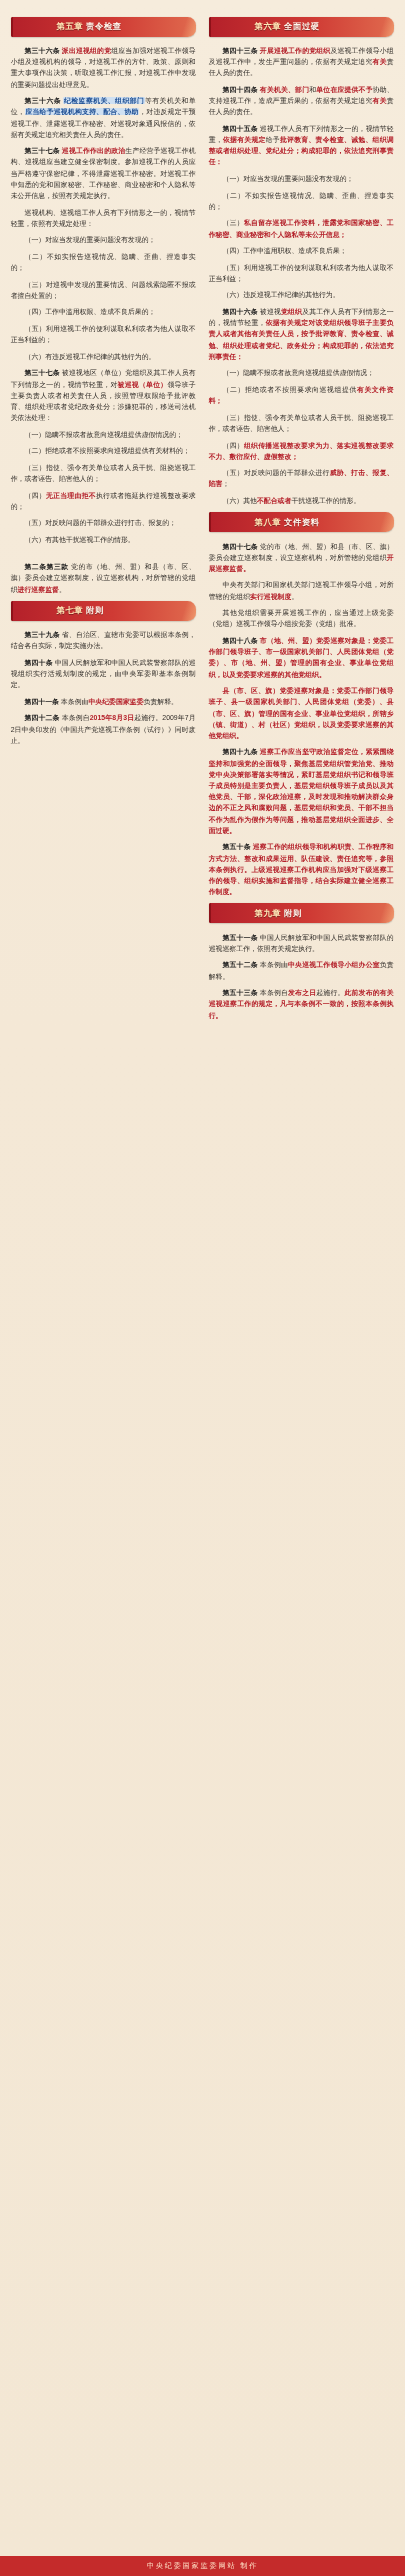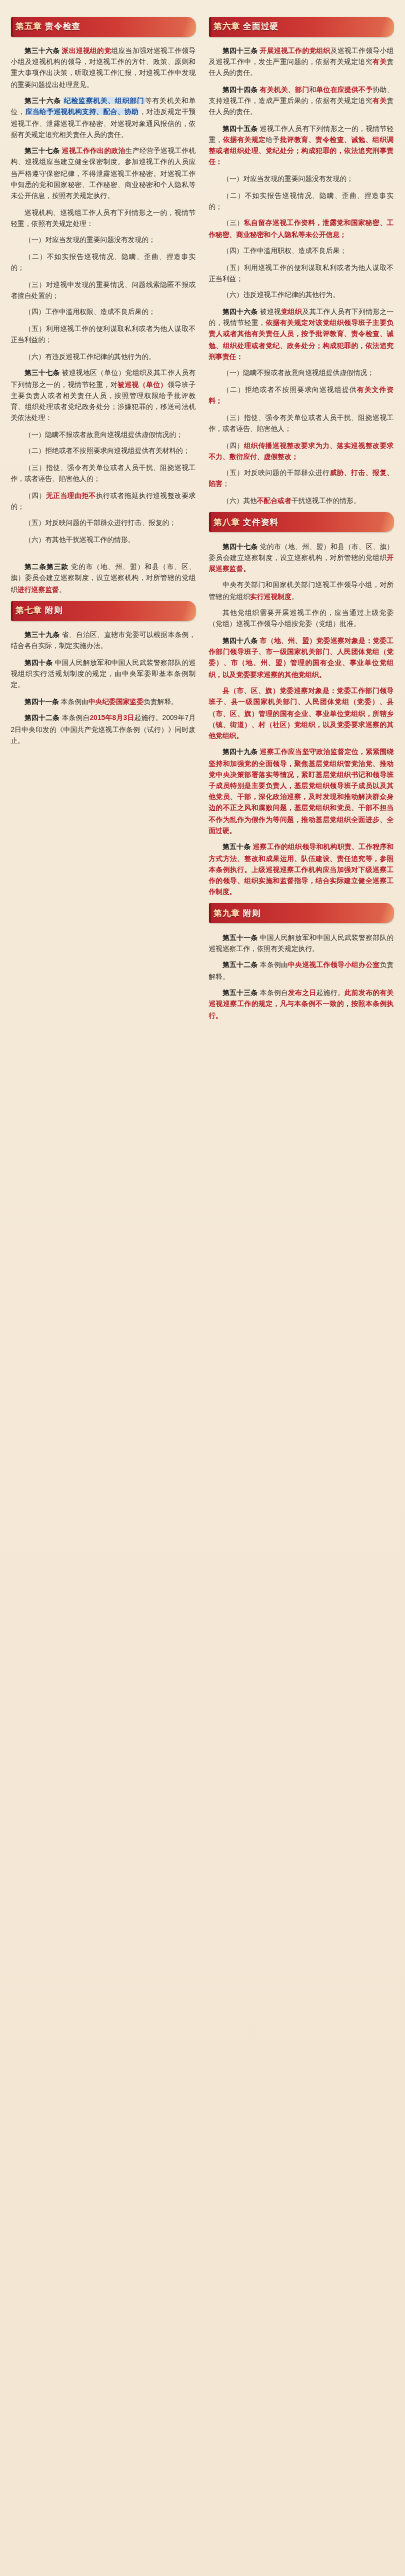--- a/index.html
+++ b/index.html
@@ -53,20 +53,21 @@
     color:#fff8ee;
     font-size:8.3px;
     font-weight:bold;
     letter-spacing:0.6px;
     text-shadow:0 0.6px 0.6px rgba(0,0,0,.35);
     white-space:nowrap;
     z-index:2;
   }
   .banner .bn-num {
     color:#ffe9b8;
+    margin-left:41px;
   }
   .banner .bn-deco {
     position:absolute;
     left:0; top:0; bottom:0;
     width:2.4px;
     background:#8e1119;
     z-index:3;
   }
 
   
@@ -207,14 +208,17 @@
       </div>
 
       <div id="right-body-3">
           <p class="para"><span class="lead">第五十一条 </span><span>中国人民解放军和中国人民武装警察部队的巡视巡察工作，依照有关规定执行。</span></p>
           <p class="para"><span class="lead">第五十二条 </span><span>本条例由</span><span class="hl">中央巡视工作领导小组办公室</span><span>负责解释。</span></p>
           <p class="para"><span class="lead">第五十三条 </span><span>本条例自</span><span class="hl">发布之日</span><span>起施行。</span><span class="hl">此前发布的有关巡视巡察工作的规定，凡与本条例不一致的，按照本条例执行。</span></p>
         </div>
     </div>
   </div>
 
+  <footer class="bar">
+    <span class="ft">中央纪委国家监委网站 制作</span>
+  </footer>
 </div>
 
 
 </body></html>

